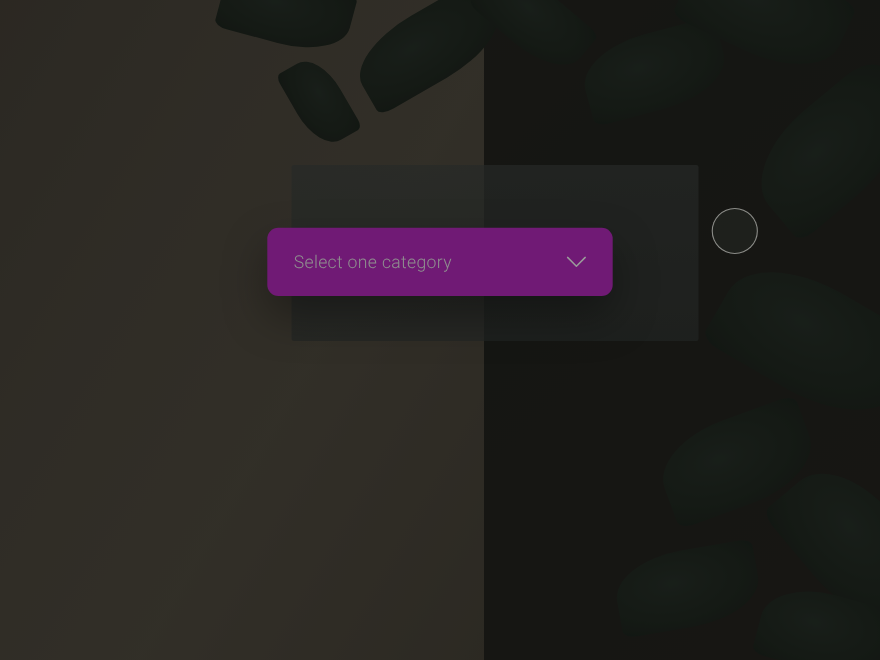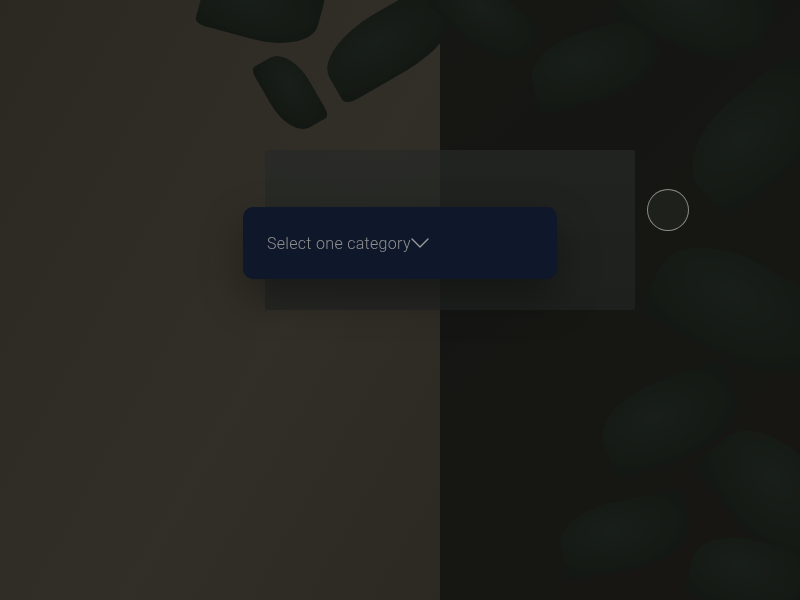--- a/index.html
+++ b/index.html
@@ -81,25 +81,26 @@
       display: flex;
       align-items: center;
       justify-content: center;
     }
 
     .dropdown {
       position: absolute;
       left: 243px;
       top: 207px;
       width: 314px;
-      height: 72px;
-      background: #0f172a;
+      height: 62px;
+      background: #701a75;
       border-radius: 10px;
       display: flex;
       align-items: center;
+      justify-content: space-between;
       padding: 0 24px 0 24px;
       box-shadow: 0 18px 40px rgba(0, 0, 0, 0.35);
       cursor: pointer;
     }
 
     .dropdown-label {
       color: #8f8f8f;
       font-size: 16px;
       font-weight: 300;
       letter-spacing: 0.3px;

